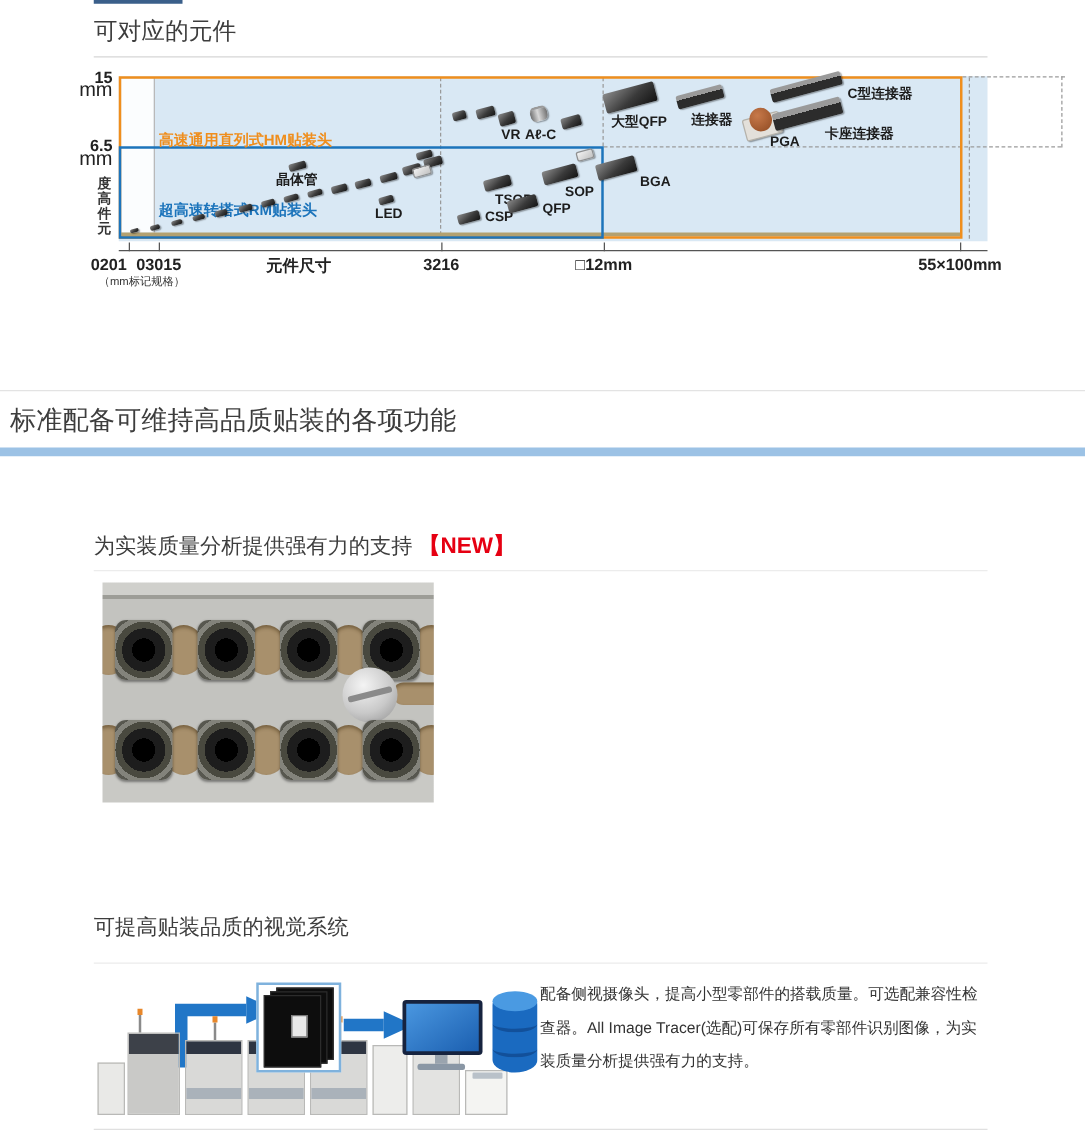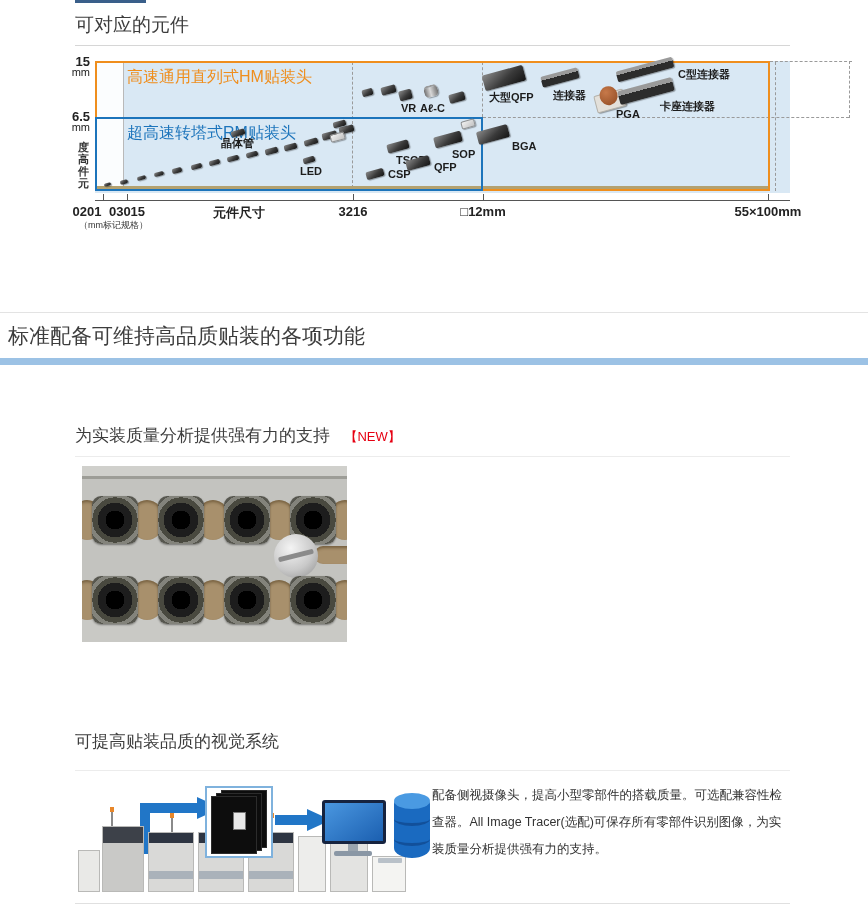--- a/index.html
+++ b/index.html
@@ -5,35 +5,35 @@
   * { margin:0; padding:0; box-sizing:border-box; }
   html,body { background:#fff; }
   body { font-family:"Liberation Sans","DejaVu Sans",sans-serif; color:#333; }
   #page { position:relative; width:868px; height:911px; background:#fff; overflow:hidden; }
   .abs { position:absolute; }
 
   
   .h2 { font-size:19px; color:#3d3d3d; font-weight:normal; }
   .h1 { font-size:21px; color:#3d3d3d; font-weight:normal; }
   .h3 { font-size:17px; color:#3d3d3d; font-weight:normal; }
-  .badge-new { color:#e60012; font-weight:normal; font-size:13px; margin-left:10px; }
+  .badge-new { color:#e60012; font-weight:bold; font-size:18px; margin-left:0; }
   .hr { background:#ddd; height:1px; }
 
   
   .plot-bg { left:95px; top:61px; width:695px; height:132px; background:#d9e8f4; }
   .white-col { left:97px; top:63px; width:26px; height:123px; background:#fbfdfe; }
   .tan-line { left:97px; top:186px; width:671px; height:3px; background:#b3a170; }
   .zone-orange { left:95px; top:61px; width:675px; height:130px; border:2px solid #ef8e1d; }
   .zone-blue { left:95px; top:117px; width:388px; height:74px; border:2px solid #1c74bb; }
-  .zone-label { font-size:16px; font-weight:normal; white-space:nowrap; }
+  .zone-label { font-size:12px; font-weight:bold; white-space:nowrap;margin-top:37px; }
   .vline-solid { width:1px; background:#b9b9b9; }
   .vdash { width:0; border-left:1px dashed #9a9a9a; }
   .hdash { height:0; border-top:1px dashed #9a9a9a; }
   .yval { font-size:13px; font-weight:bold; color:#222; line-height:11px; text-align:right; width:34px; }
-  .yunit { font-size:11px; font-weight:normal; display:block; }
+  .yunit { font-size:16px; font-weight:normal; display:block; }
   .ylab { display:flex; flex-direction:column; align-items:center; font-size:11px; font-weight:bold; color:#333; line-height:12px; }
   .axis-line { left:95px; top:200px; width:695px; height:1px; background:#555; }
   .tick { width:1px; height:7px; background:#555; top:194px; }
   .tick-label { top:204px; font-size:13px; font-weight:bold; color:#222; white-space:nowrap; transform:translateX(-50%); }
   .x-note { font-size:9px; color:#333; }
   .xlabel { font-size:13px; font-weight:bold; color:#222; }
 
   .chip { position:absolute; background:linear-gradient(150deg,#8a8a8a 0%,#3a3a3a 55%,#141414 100%); border-radius:2px; box-shadow:1px 1px 1px rgba(0,0,0,.35); transform:rotate(-15deg); }
   .chip.light { background:linear-gradient(150deg,#f2f2f2,#c2c2c2); border:1px solid #8f8f8f; }
   .chip.cyl { background:linear-gradient(90deg,#6f6f6f,#d8d8d8 45%,#6f6f6f); border-radius:4px/45%; border-top:2px solid #9a9a9a; }

